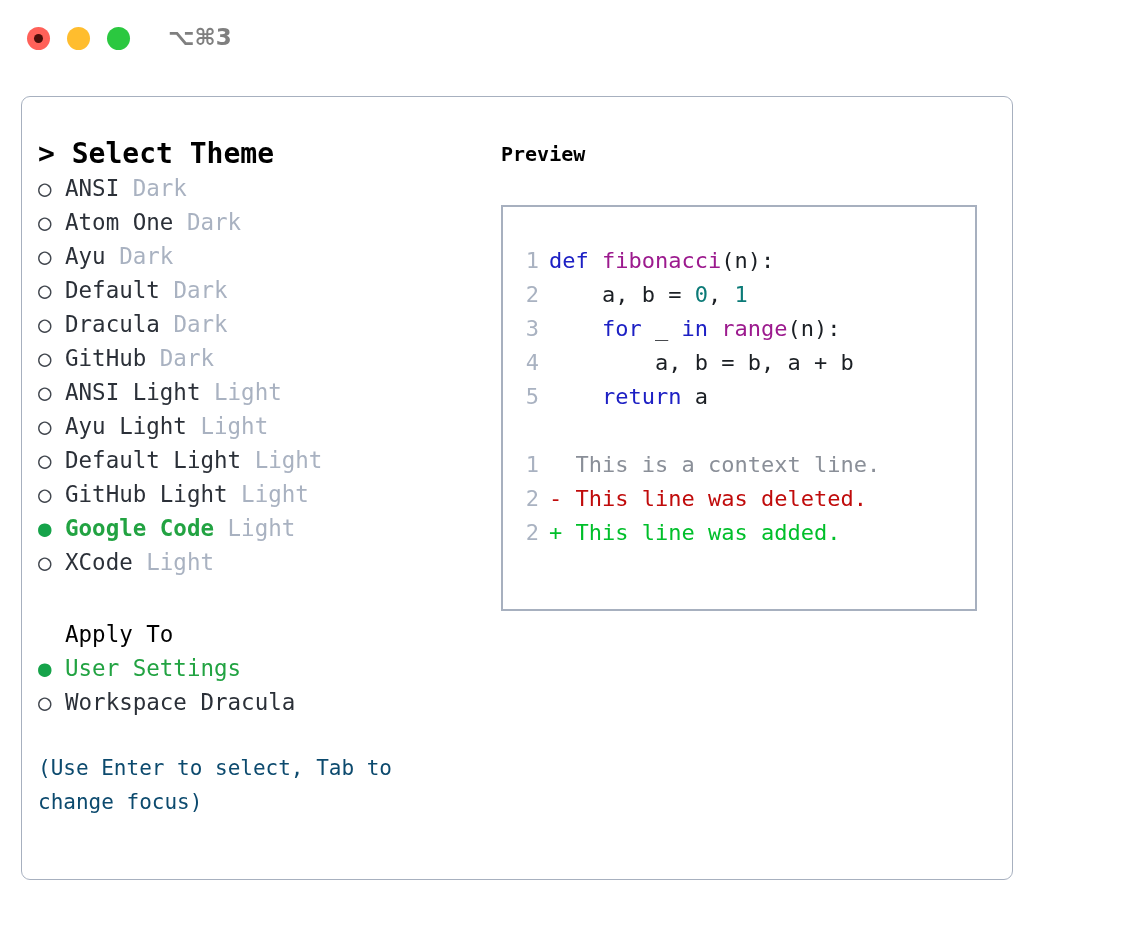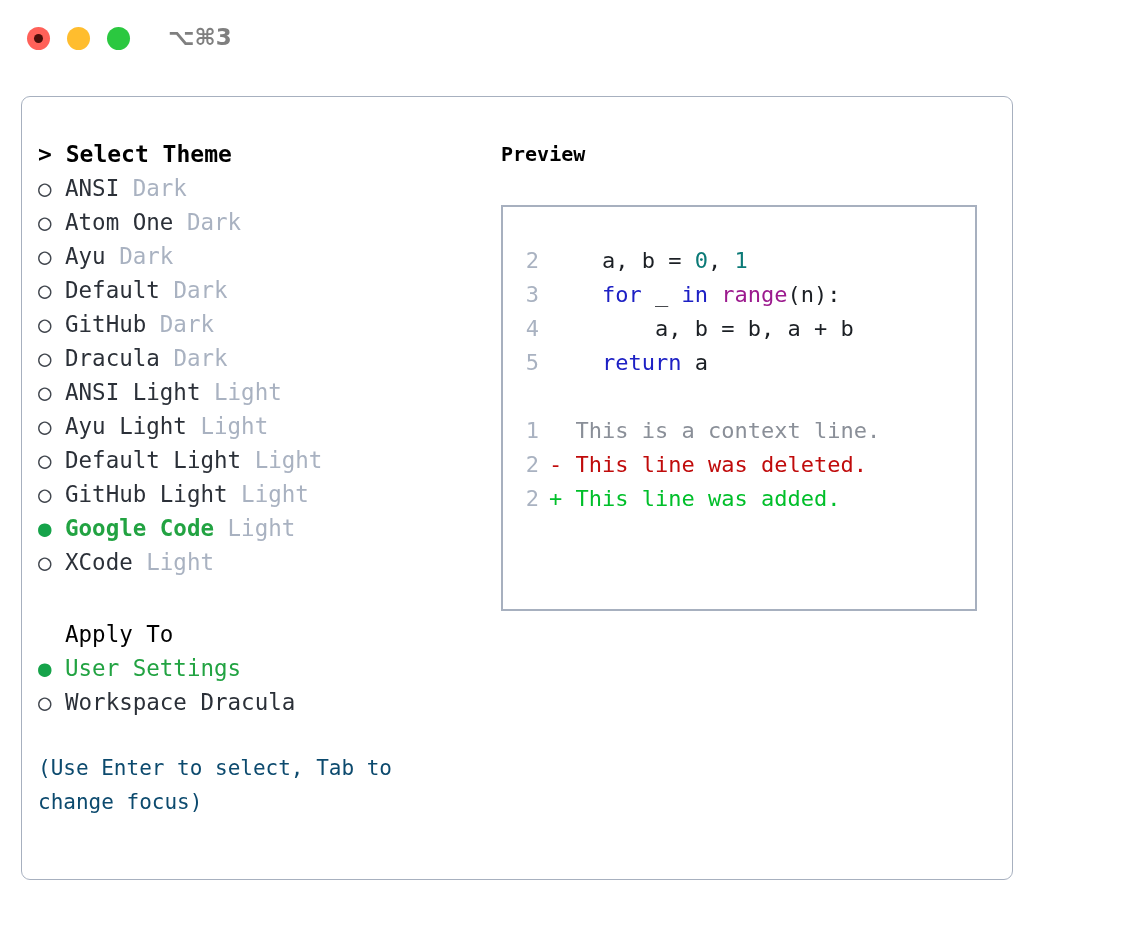--- a/index.html
+++ b/index.html
@@ -97,21 +97,21 @@
   .row .bullet {
     display: inline-block;
     width: 27px;
     text-align: left;
     font-size: 22.5px;
   }
 
   #list-header {
     font-weight: 700;
     color: #000000;
-    font-size: 23px;
+    font-size: 28px;
   }
 
   .theme-row .name { color: #2b3038; margin-top: 40px; }
   .theme-row.selected .name { color: #22a342; font-weight: bold; }
   .theme-row.selected .bullet { color: #16a34a; }
   .theme-row .bullet { color: #41464e; }
   .badge {
     color: #a9b2c1;
   }
   .theme-row.selected .badge { color: #a9b2c1; }
@@ -216,22 +216,22 @@
 
   <div id="panel">
 
     <div id="left-col">
       <div class="row" id="list-header">&gt; Select Theme</div>
       <div id="theme-list">
           <div class="row theme-row"><span class="bullet">○</span><span class="name">ANSI</span> <span class="badge">Dark</span></div>
           <div class="row theme-row"><span class="bullet">○</span><span class="name">Atom One</span> <span class="badge">Dark</span></div>
           <div class="row theme-row"><span class="bullet">○</span><span class="name">Ayu</span> <span class="badge">Dark</span></div>
           <div class="row theme-row"><span class="bullet">○</span><span class="name">Default</span> <span class="badge">Dark</span></div>
+          <div class="row theme-row"><span class="bullet">○</span><span class="name">Dracula</span> <span class="badge">Dark</span></div>
           <div class="row theme-row"><span class="bullet">○</span><span class="name">GitHub</span> <span class="badge">Dark</span></div>
-          <div class="row theme-row"><span class="bullet">○</span><span class="name">Dracula</span> <span class="badge">Dark</span></div>
           <div class="row theme-row"><span class="bullet">○</span><span class="name">ANSI Light</span> <span class="badge">Light</span></div>
           <div class="row theme-row"><span class="bullet">○</span><span class="name">Ayu Light</span> <span class="badge">Light</span></div>
           <div class="row theme-row"><span class="bullet">○</span><span class="name">Default Light</span> <span class="badge">Light</span></div>
           <div class="row theme-row"><span class="bullet">○</span><span class="name">GitHub Light</span> <span class="badge">Light</span></div>
           <div class="row theme-row selected"><span class="bullet">●</span><span class="name">Google Code</span> <span class="badge">Light</span></div>
           <div class="row theme-row"><span class="bullet">○</span><span class="name">XCode</span> <span class="badge">Light</span></div>
         </div>
 
       <div id="apply-gap"></div>
       <div id="apply-label">Apply To</div>
@@ -243,20 +243,21 @@
       <div id="hint-gap"></div>
       <div id="hint">(Use Enter to select, Tab to change focus)</div>
     </div>
 
     <div id="right-col">
       <div id="preview-title">Preview</div>
 
       <div id="preview-box">
         <div id="code-area">
           <div id="code-lines">
+              <div class="code-line"><span class="ln">1</span><span class="ln-sp"></span><span class="tok-kw">def </span><span class="tok-fn">fibonacci</span><span class="tok-plain">(n):</span></div>
               <div class="code-line"><span class="ln">2</span><span class="ln-sp"></span><span class="tok-plain">    a, b = </span><span class="tok-num">0</span><span class="tok-plain">, </span><span class="tok-num">1</span></div>
               <div class="code-line"><span class="ln">3</span><span class="ln-sp"></span><span class="tok-kw">    for </span><span class="tok-plain">_ </span><span class="tok-kw">in </span><span class="tok-fn">range</span><span class="tok-plain">(n):</span></div>
               <div class="code-line"><span class="ln">4</span><span class="ln-sp"></span><span class="tok-plain">        a, b = b, a + b</span></div>
               <div class="code-line"><span class="ln">5</span><span class="ln-sp"></span><span class="tok-kw">    return </span><span class="tok-plain">a</span></div>
             </div>
           <div class="diff-gap"></div>
           <div id="diff-lines">
               <div class="code-line"><span class="ln">1</span><span class="ln-sp"></span><span class="diff-ctx">  </span><span class="diff-ctx">This is a context line.</span></div>
               <div class="code-line"><span class="ln">2</span><span class="ln-sp"></span><span class="diff-del">- </span><span class="diff-del">This line was deleted.</span></div>
               <div class="code-line"><span class="ln">2</span><span class="ln-sp"></span><span class="diff-add">+ </span><span class="diff-add">This line was added.</span></div>

